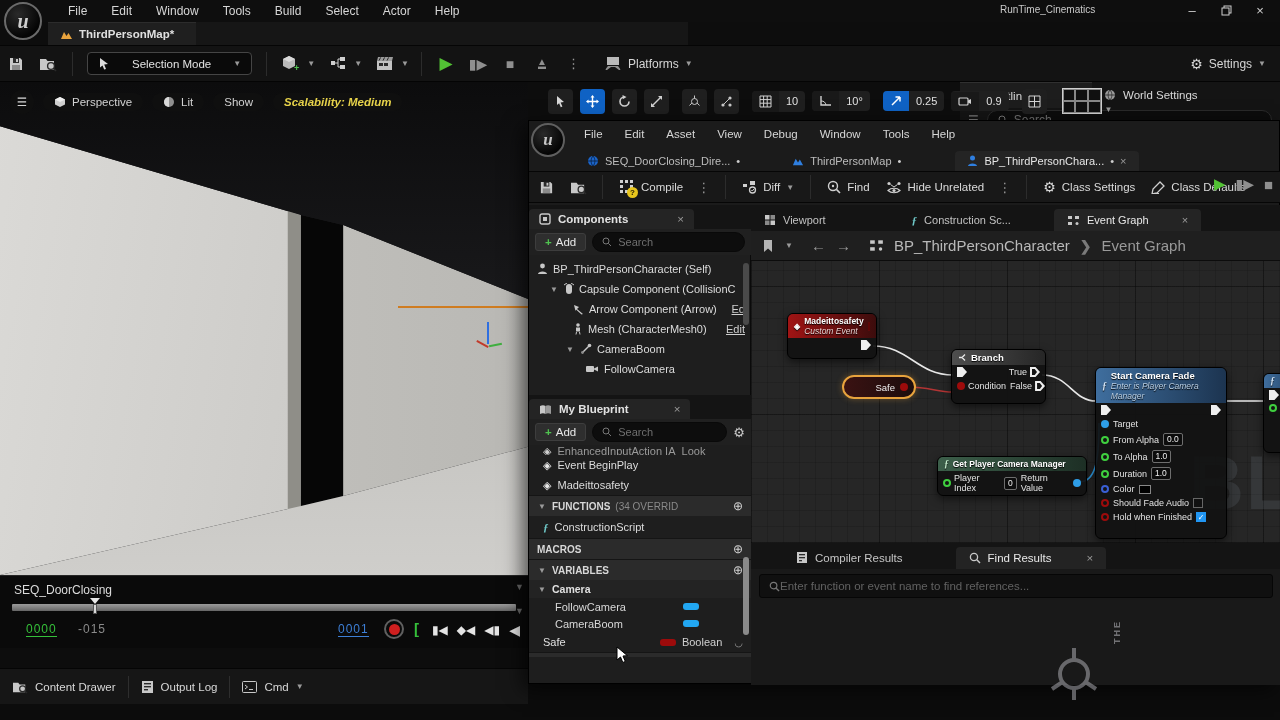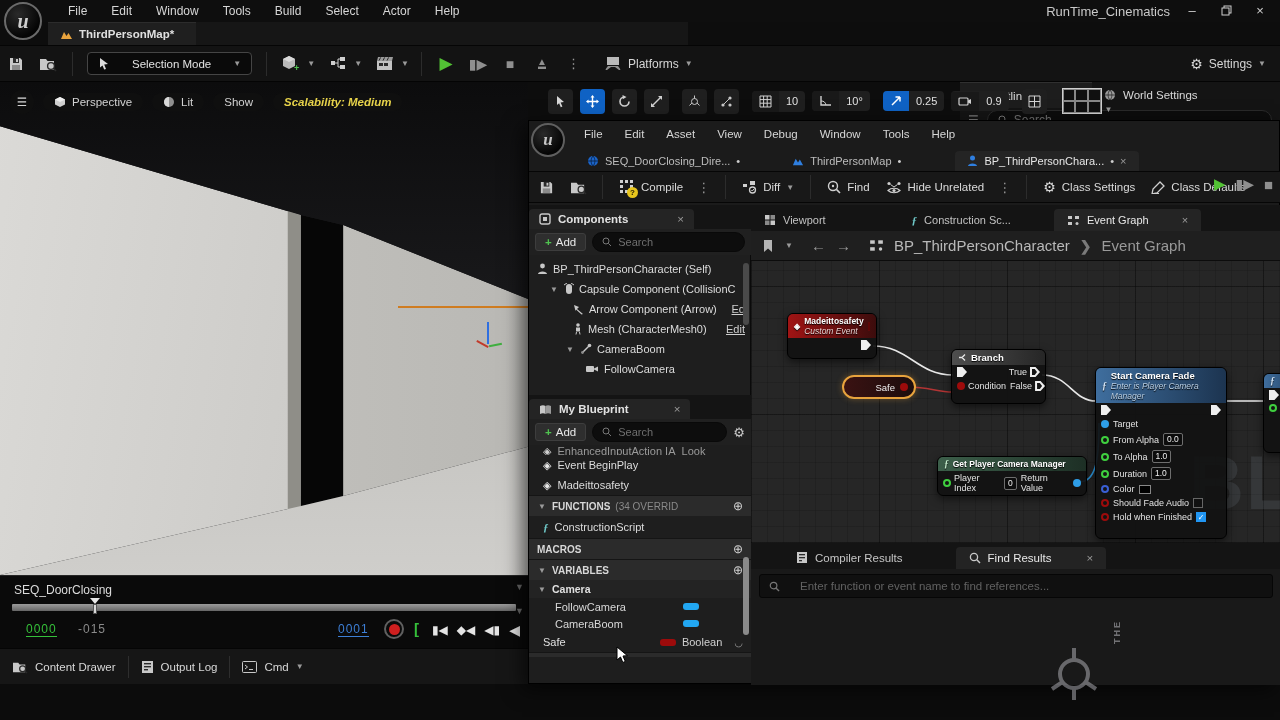--- a/index.html
+++ b/index.html
@@ -10,21 +10,21 @@
   svg { display:block; }
 
   
   .menubar { left:0; top:0; width:1280px; height:22px; background:#0e0e0e; display:flex; align-items:center; z-index:30; }
   .ue-logo { position:absolute; left:4px; top:2px; width:38px; height:38px; border-radius:50%;
              background:radial-gradient(circle at 35% 30%, #2a2a2a, #050505 70%); border:2px solid #6a6a6a;
              display:flex; align-items:center; justify-content:center; z-index:40;
              font-family:"Liberation Serif",serif; font-style:italic; font-weight:bold; color:#cfcfcf; font-size:20px; }
   .menu-items { display:flex; margin-left:56px; }
   .menu-items span { padding:3px 12px; color:#d6d6d6; }
-  .win-title { position:absolute; left:1000px; top:4px; width:170px; text-align:right; color:#c9c9c9; font-size:13px; }
+  .win-title { position:absolute; left:1000px; top:4px; width:170px; text-align:left; color:#c9c9c9; font-size:10px; }
   .win-controls { position:absolute; right:6px; top:0; display:flex; gap:6px; }
   .win-controls .wbtn { width:28px; height:20px; display:flex; align-items:center; justify-content:center; color:#cfcfcf; font-size:13px; }
 
   
   .leveltab-row { left:48px; top:22px; width:640px; height:23px; background:#161616; display:flex; z-index:29; }
   .leveltab { display:flex; align-items:center; gap:6px; padding:0 22px 0 12px; background:#1f1f1f; border-top:1px solid #2c2c2c; font-size:11.5px; color:#e0e0e0; font-weight:bold; }
 
   
   .main-toolbar { left:0; top:45px; width:1280px; height:37px; background:#131313; border-top:1px solid #050505; border-bottom:1px solid #040404; display:flex; align-items:center; z-index:28; }
   .tb-icon { width:26px; height:26px; display:flex; align-items:center; justify-content:center; margin:0 3px; }
@@ -90,21 +90,21 @@
   .seq-offset { position:absolute; left:78px; color:#8a8a8a; letter-spacing:1px; font-size:12px; }
   .seq-end { position:absolute; left:338px; color:#3d7fd6; border-bottom:1px solid #3d7fd6; letter-spacing:1px; font-size:12px; }
   .rec-btn { position:absolute; left:384px; top:-3px; width:20px; height:20px; border-radius:50%; border:2px solid #606060; display:flex; align-items:center; justify-content:center; }
   .rec-dot { width:11px; height:11px; border-radius:50%; background:#cf1f1f; }
   .seq-bracket { position:absolute; left:414px; top:-2px; color:#35c03a; font-weight:bold; font-size:15px; }
   .transport { position:absolute; left:432px; top:0; display:flex; gap:9px; color:#e4e4e4; font-size:12px; }
   .transport span { display:flex; align-items:center; }
   .seq-arrows { position:absolute; right:4px; top:6px; display:flex; flex-direction:column; gap:14px; color:#6a6a6a; font-size:9px; }
 
   
-  .statusbar { left:0; top:648px; width:528px; height:36px; background:#161616; border-top:1px solid #050505; display:flex; align-items:center; z-index:12; }
+  .statusbar { left:0; top:668px; width:528px; height:36px; background:#161616; border-top:1px solid #050505; display:flex; align-items:center; z-index:12; }
   .sb-item { display:flex; align-items:center; gap:7px; padding:0 12px; color:#d8d8d8; font-size:11.5px; height:100%; }
   .sb-sep { width:1px; height:22px; background:#2e2e2e; }
   .console-input { display:flex; align-items:center; background:#0b0b0b; border:1px solid #2e2e2e; width:226px; height:24px; margin-left:8px; padding:0 8px; color:#6e6e6e; font-family:"DejaVu Sans Mono",monospace; font-size:11px; }
   .bottom-strip { left:0; top:684px; width:1280px; height:36px; background:#0c0c0c; z-index:11; }
 
   
   .bpwin { left:528px; top:120px; width:752px; height:564px; background:#1b1b1b; border:1px solid #000; box-shadow:-6px 6px 18px rgba(0,0,0,.6); z-index:20; }
   .bp-logo { position:absolute; left:2px; top:2px; width:34px; height:34px; border-radius:50%;
              background:radial-gradient(circle at 35% 30%, #2a2a2a, #050505 70%); border:2px solid #5f5f5f;
              display:flex; align-items:center; justify-content:center;
@@ -182,21 +182,21 @@
   .cbox.on { background:#2196f3; border-color:#2196f3; }
   .swatch { width:12px; height:9px; background:#000; border:1px solid #888; }
   .getter { position:absolute; border-radius:12px; border:2px solid #e8a33d; background:linear-gradient(90deg,#3a1212,#1c0d0d); box-shadow:0 0 6px rgba(232,163,61,.35); display:flex; align-items:center; justify-content:flex-end; gap:5px; padding:0 6px; color:#f0f0f0; font-size:9.5px; }
   .redsq { margin-left:auto; width:9px; height:9px; border-radius:2px; background:#d21f1f; border:1px solid #5c0606; }
 
   
   .bp-results { position:absolute; left:222px; top:422px; width:530px; height:142px; background:#191919; }
   .res-tabs { height:26px; background:#141414; display:flex; align-items:flex-end;padding-left:32px; }
   .res-tab { display:flex; align-items:center; gap:7px; padding:5px 13px; font-size:11.5px; color:#c6c6c6; }
   .res-tab.active { background:#232323; border-radius:4px 4px 0 0; color:#e8e8e8; }
-  .res-search { margin:5px 8px; height:24px; display:flex; align-items:center; gap:20px; background:#101010; border:1px solid #060606; border-radius:3px; padding:0 9px; color:#616161; font-size:11.5px; }
+  .res-search { margin:5px 8px; height:24px; display:flex; align-items:center; gap:0; background:#101010; border:1px solid #060606; border-radius:3px; padding:0 9px; color:#616161; font-size:11.5px; }
 
   
   .gnomon { left:1048px; top:630px; width:232px; height:88px; z-index:40; display:flex; align-items:center; gap:8px; opacity:.55; }
   .gn-text { line-height:1; }
   .gn-the { position:absolute; left:64px; top:14px; transform:rotate(-90deg); transform-origin:left top; font-size:9px; letter-spacing:2px; color:#b9b9bf; font-weight:bold; }
   .gn-l1 { font-size:27px; font-weight:bold; letter-spacing:4px; color:#b9b9bf; }
   .gn-l2 { font-size:23px; font-weight:bold; letter-spacing:3px; color:#b9b9bf; }
 
   .cursor { left:616px; top:646px; z-index:60; }
 </style>

